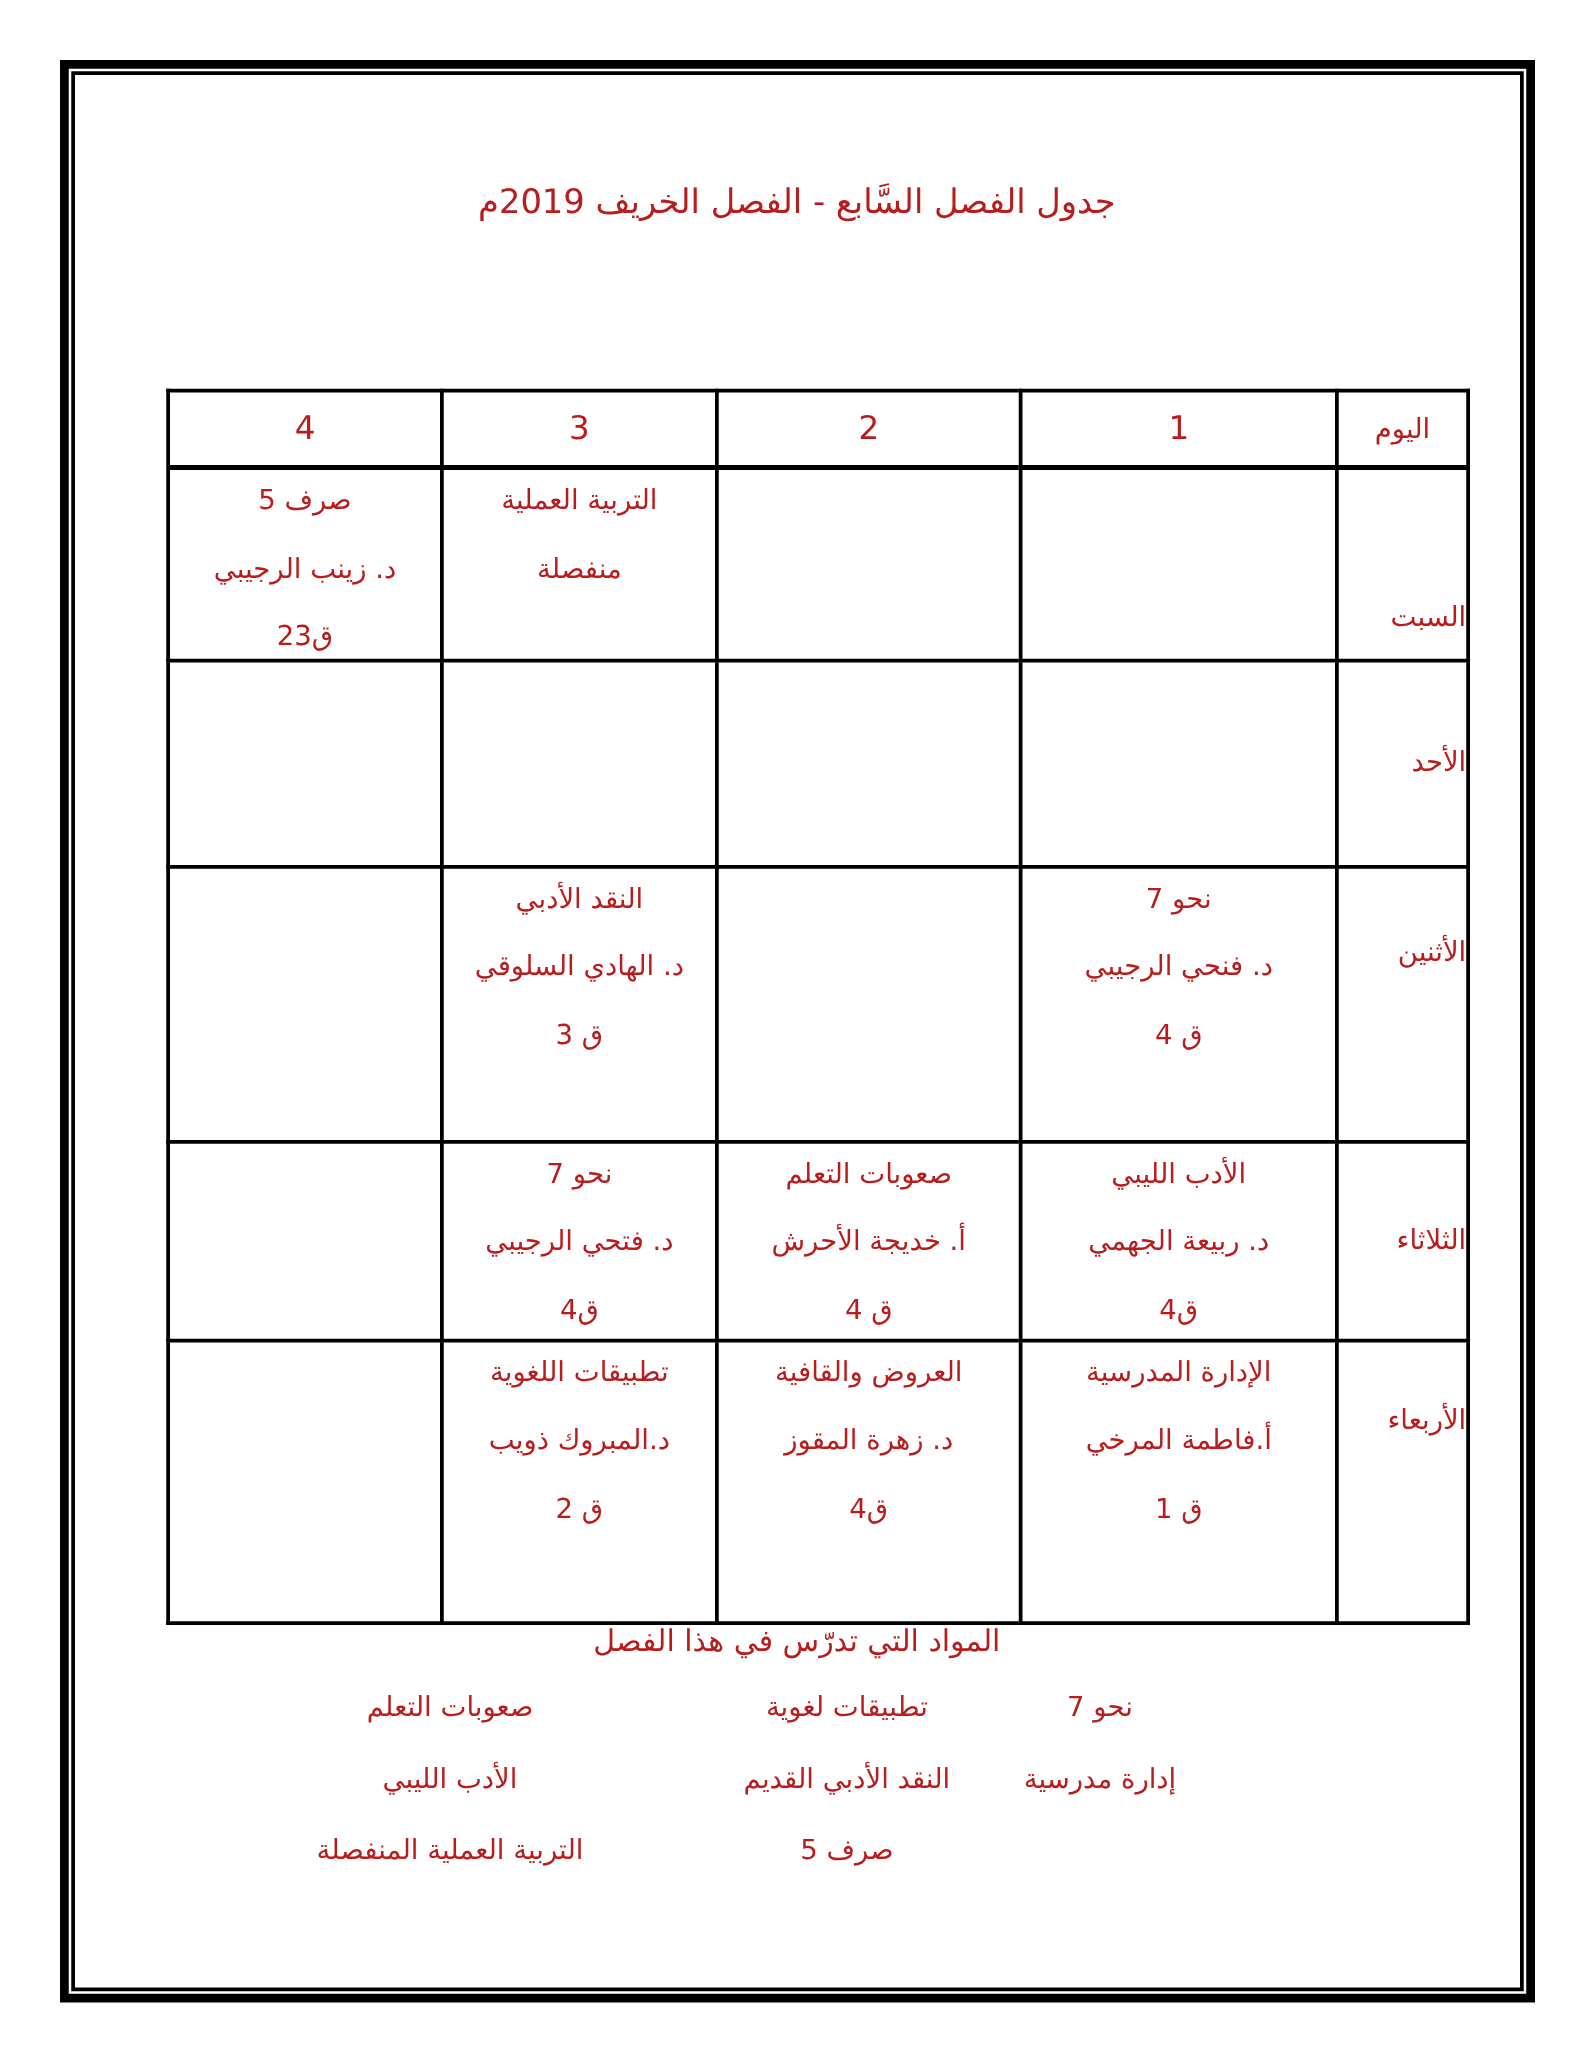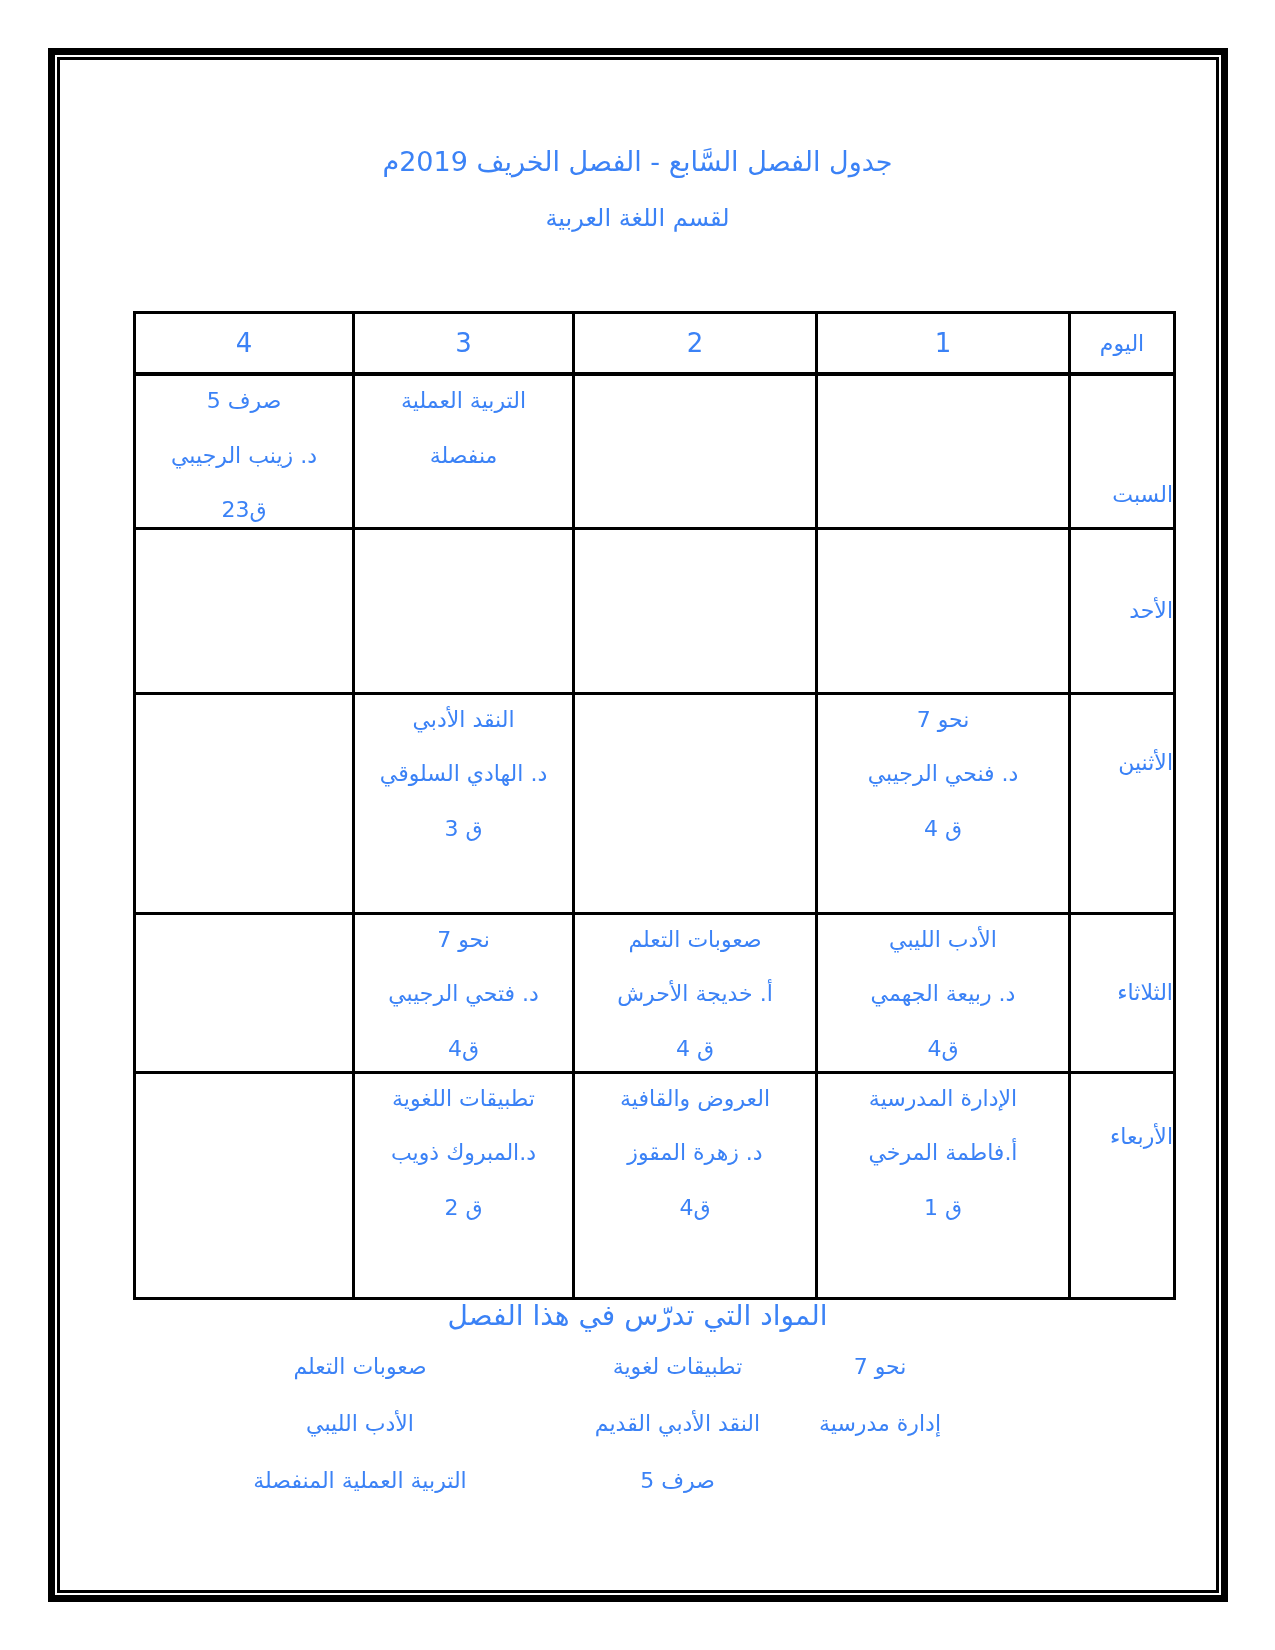--- a/index.html
+++ b/index.html
@@ -1,20 +1,20 @@
 <!DOCTYPE html>
 <html lang="ar" dir="rtl"><head>
 <meta charset="utf-8">
 <style>
   html,body { margin:0; padding:0; background:#ffffff; }
   .page {
     position:relative;
     width:1275px; height:1650px;
     background:#ffffff;
-    color:#3b82f6;
+    color:#b91c1c;
     font-family:"DejaVu Sans", sans-serif;
     direction:rtl;
     overflow:hidden;
   }
   
   .frame-outer {
     position:absolute; left:48px; top:48px;
     width:1180px; height:1554px;
     border:7px solid #000;
     box-sizing:border-box;
@@ -62,21 +62,21 @@
   }
   td.day {
     vertical-align:middle; text-align:right;
     font-size:22px;
   }
   tr.r-sat td.day { vertical-align:bottom; padding-bottom:20px; }
   tr.r-mon td.day { vertical-align:top; padding-top:55px; }
   tr.r-wed td.day { vertical-align:top; padding-top:50px; }
   .courses-heading {
     position:absolute; top:1299px; left:0; right:0;
-    text-align:center; font-size:28px;
+    text-align:center; font-size:24px;
   }
   .courses { position:absolute; top:1338px; left:0; right:0; height:172px; }
   .course-col { position:absolute; top:0; display:flex; flex-direction:column; }
   .course-col .course-item {
     height:57px;
     display:flex; align-items:center; justify-content:center;
     font-size:22px; text-align:center;
   }
   .col-right  { left:745px; width:270px; }
   .col-middle { left:555px; width:245px; }
@@ -85,21 +85,20 @@
 </head>
 <body>
 
 <div class="page">
 
   <div class="frame-outer">
     <div class="frame-inner"></div>
   </div>
 
   <div class="title">جدول الفصل السَّابع - الفصل الخريف 2019م</div>
-  <div class="subtitle">لقسم اللغة العربية</div>
 
   <table class="schedule">
     <colgroup>
       <col style="width:105px">
       <col style="width:253px">
       <col style="width:243px">
       <col style="width:220px">
       <col style="width:219px">
     </colgroup>
     <thead>

